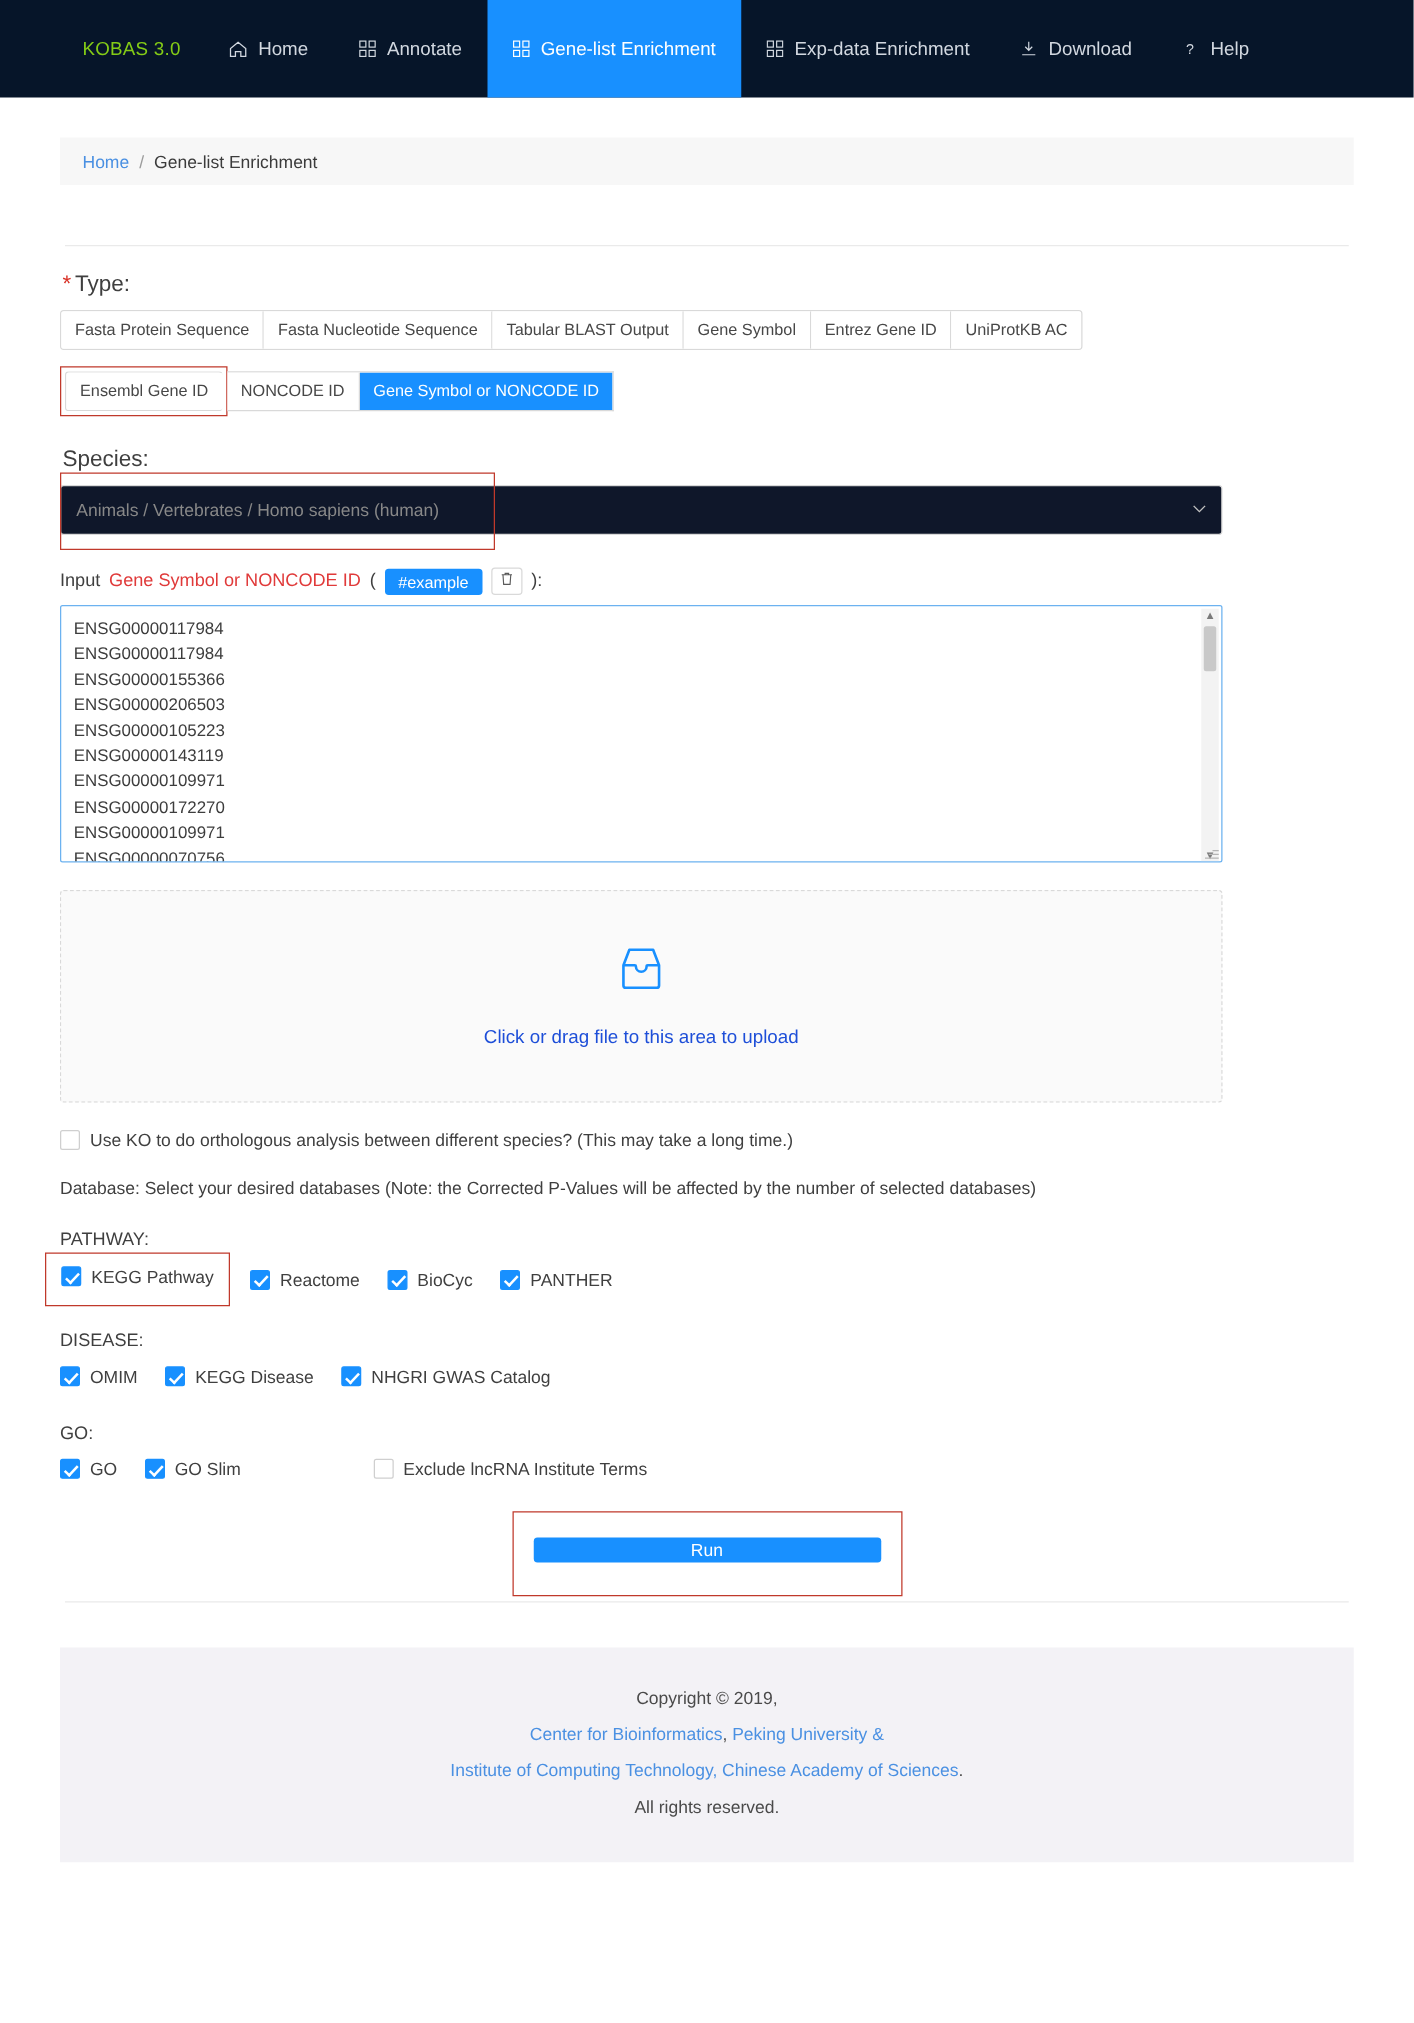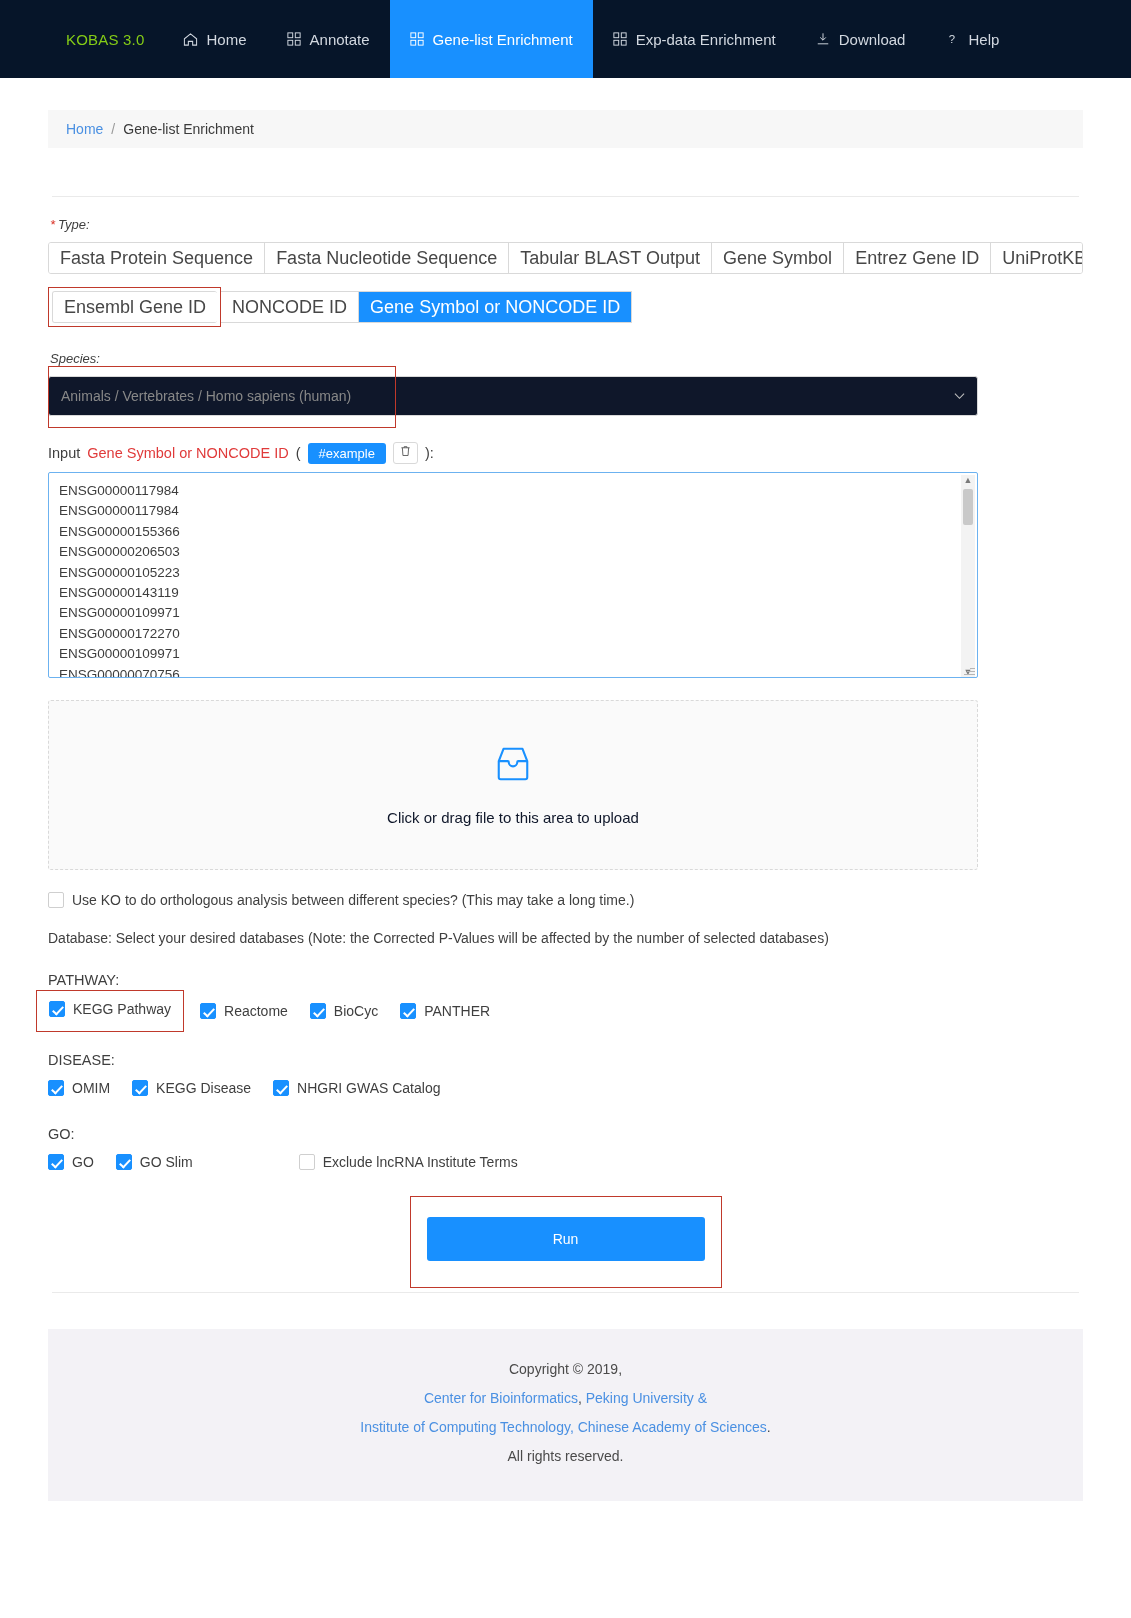--- a/index.html
+++ b/index.html
@@ -59,38 +59,37 @@
   .breadcrumb .sep { margin: 0 8px; color: #9b9b9b; }
 
   .hr-top {
     border-top: 1px solid #eaeaea;
     margin: 48px 4px 0 4px;
   }
 
   .section { margin-top: 20px; }
 
   .label {
-    font-size: 13px;
+    font-size: 18px;
     color: #3f3f3f;
     margin: 0 0 10px 2px;
-    font-style: italic;
   }
   .req { color: #d93025; margin-right: 3px; }
 
   
   .btn-row { display: flex; flex-wrap: wrap; }
   .btn-group {
     display: flex;
     border: 1px solid #d9d9d9;
     border-radius: 3px;
     overflow: hidden;
     background: #fff;
   }
   .tbtn {
-    font-size: 18px;
+    font-size: 13px;
     color: #474747;
     padding: 6px 11px;
     background: #fff;
     border-right: 1px solid #d9d9d9;
     cursor: pointer;
     white-space: nowrap;
     line-height: 18px;
   }
   .tbtn:last-child { border-right: none; }
   .tbtn.selected {
@@ -218,21 +217,21 @@
     border: 1px dashed #d9d9d9;
     border-radius: 3px;
     background: #fafafa;
     display: flex;
     flex-direction: column;
     align-items: center;
     justify-content: center;
     gap: 22px;
     cursor: pointer;
   }
-  .dz-text { font-size: 15px; color: #0f172a; }
+  .dz-text { font-size: 15px; color: #1d4ed8; }
 
   
   .cb-row { display: flex; align-items: center; flex-wrap: wrap; }
   .cb {
     display: inline-flex;
     align-items: center;
     gap: 8px;
     font-size: 14px;
     color: #3f3f3f;
     margin-right: 22px;
@@ -280,21 +279,21 @@
     display: flex;
     justify-content: center;
   }
   .run-hl {
     border: 1px solid #c0392b;
     padding: 20px 16px 26px 16px;
     display: inline-block;
   }
   .run-btn {
     width: 278px;
-    height: 44px;
+    height: 20px;
     background: #1890ff;
     border: none;
     border-radius: 3px;
     color: #fff;
     font-size: 14px;
     font-family: "Liberation Sans", sans-serif;
     cursor: pointer;
   }
 
   .hr-bottom { border-top: 1px solid #eaeaea; margin: 4px 4px 0 4px; }

